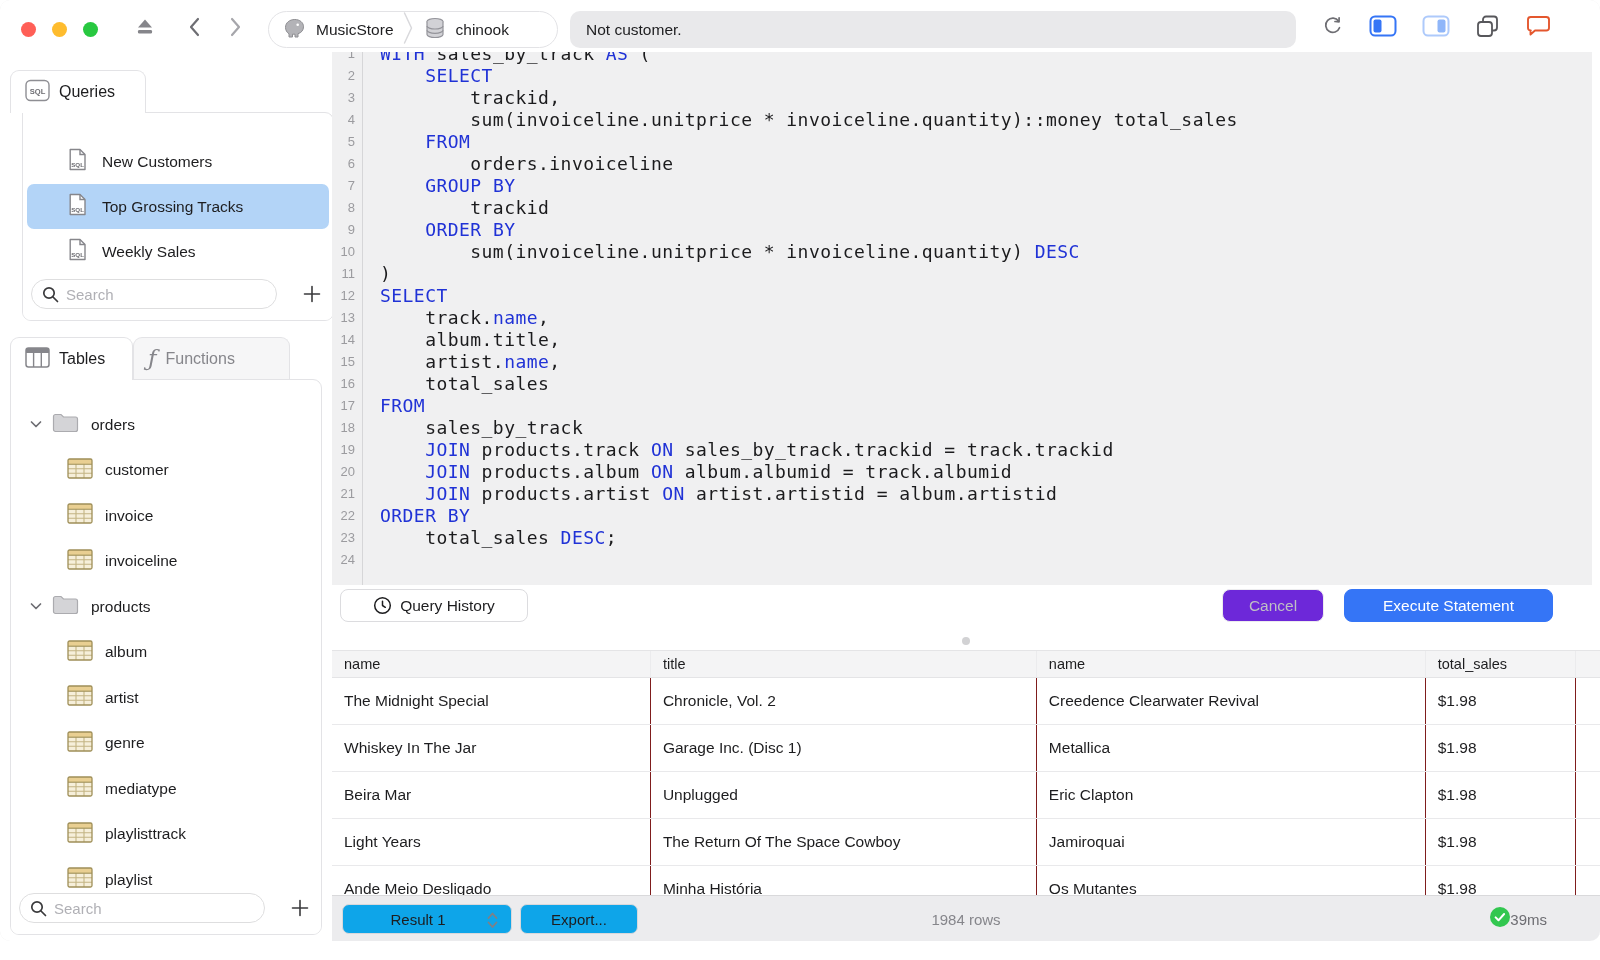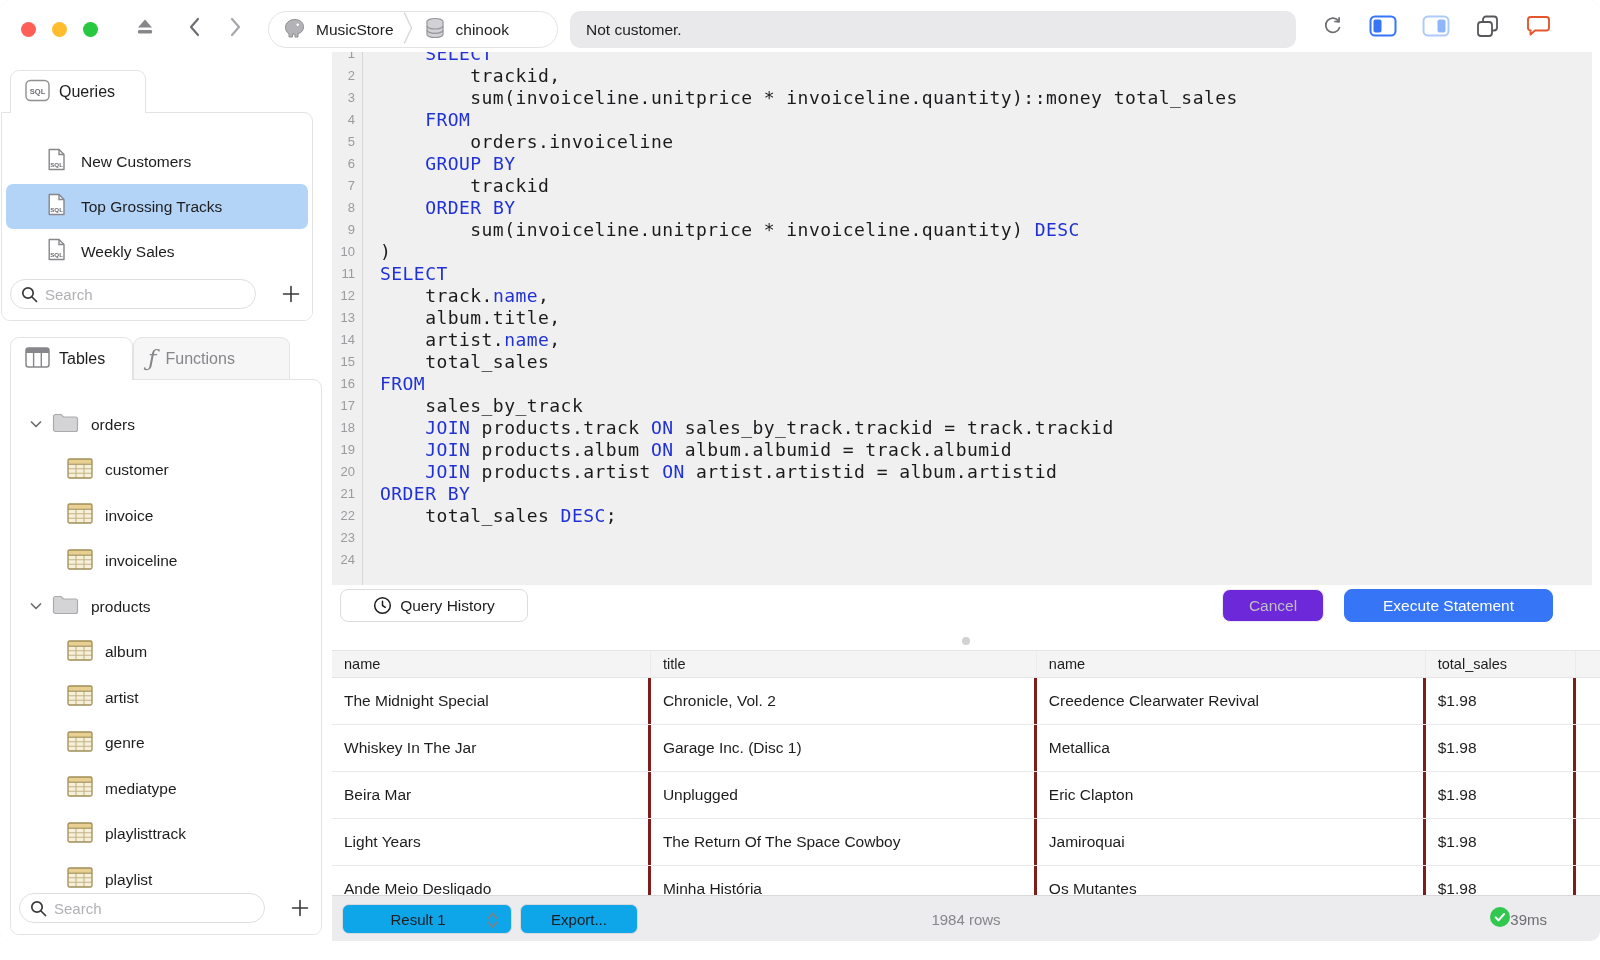--- a/index.html
+++ b/index.html
@@ -26,21 +26,21 @@
   .status-pill{position:absolute;left:570px;top:11px;width:726px;height:37px;background:#e9e9eb;border-radius:10px;display:flex;align-items:center;padding:0 16px;font-size:15.5px;color:var(--text);}
   .tb-right{position:absolute;right:48px;top:13px;height:26px;display:flex;align-items:center;gap:25px;}
 
   
   .sidebar{position:absolute;left:0;top:52px;width:332px;bottom:0;background:#fff;}
   .panel-tab{position:absolute;display:flex;align-items:center;gap:9px;padding:0 14px;background:#fff;border:1px solid var(--border);border-bottom:none;border-radius:9px 9px 0 0;font-size:16px;}
   .panel-tab .tab-label{white-space:nowrap;}
   .panel-body{position:absolute;background:#fff;border:1px solid var(--border);border-radius:0 9px 9px 9px;overflow:hidden;}
   
   .q-tab{left:10px;top:18px;width:136px;height:43px;z-index:3;}
-  .q-body{left:1px;top:60px;width:312px;height:209px;}
+  .q-body{left:22px;top:60px;width:312px;height:209px;}
   .q-list{padding-top:26px;}
   .q-item{display:flex;align-items:center;height:45px;margin:0 4px;border-radius:7px;padding-left:41px;gap:15px;}
   .q-item.selected{background:var(--selection);}
   .q-label{font-size:15.5px;}
   .search-row{position:absolute;left:0;right:0;bottom:0;height:44px;background:#fff;display:flex;align-items:center;gap:22px;padding:0 8px 8px 8px;}
   .search-box{position:relative;flex:1;height:30px;}
   .search-box input{width:100%;height:30px;border:1px solid #dededf;border-radius:15px;padding:0 10px 0 34px;font-size:15px;font-family:"Liberation Sans",sans-serif;color:var(--text);outline:none;background:#fff;}
   .search-box input::placeholder{color:#b0b0b5;}
   .search-box .mag{position:absolute;left:10px;top:5.5px;}
   .plus-btn{width:26px;height:26px;display:flex;align-items:center;justify-content:center;background:none;border:none;}
@@ -74,21 +74,21 @@
   .btn-qh{position:absolute;left:8px;top:537px;width:188px;height:33px;gap:8px;}
   .btn-cancel{position:absolute;left:890px;top:537px;width:102px;height:33px;background:#6d28d9;border-color:#ececee;color:#bfbfc4;}
   .btn-exec{position:absolute;left:1012px;top:537px;width:209px;height:33px;background:var(--accent);border-color:var(--accent);color:#fff;font-weight:500;}
 
   .drag-dot{position:absolute;left:630px;top:585px;width:8px;height:8px;border-radius:50%;background:#d2d2d4;border:none;}
 
   .results-header{position:absolute;left:0;right:0;top:598px;height:28px;background:#f4f4f5;border-top:1px solid #e4e4e6;border-bottom:1px solid #e4e4e6;display:flex;}
   .th{padding:0 12px;font-size:14.5px;line-height:26px;color:var(--text);border-right:1px solid #ebebed;overflow:hidden;white-space:nowrap;}
   .results-body{position:absolute;left:0;right:0;top:626px;bottom:46px;overflow:hidden;background:#fff;}
   .tr{height:47px;display:flex;border-bottom:1px solid #e9e9eb;background:#fff;}
-  .td{padding:0 12px;font-size:15.5px;line-height:46px;color:var(--text);border-right:3px solid #7f1d1d;overflow:hidden;white-space:nowrap;}
+  .td{padding:0 12px;font-size:15.5px;line-height:46px;color:var(--text);border-right:1px solid #7f1d1d;overflow:hidden;white-space:nowrap;}
   .c0{width:323px;} .c1{width:391px;} .c2{width:394px;} .c3{width:152px;} .cfill{flex:1;border-right:none;}
 
   .statusbar{position:absolute;left:0;right:0;bottom:0;height:46px;background:#ececee;border-top:1px solid #d9d9db;}
   .sb-btn{position:absolute;top:8px;height:30px;border-radius:7px;border:1px solid #d8d8db;background:#0ea5e9;display:flex;align-items:center;justify-content:center;font-size:15px;color:var(--text);}
   .sb-result{left:10px;width:170px;padding-right:18px;}
   .sb-result .chevs{position:absolute;right:11px;top:5px;}
   .sb-export{left:188px;width:118px;}
   .sb-count{position:absolute;left:0;right:0;top:0;height:46px;display:flex;align-items:center;justify-content:center;font-size:15px;color:#86868b;pointer-events:none;}
   .sb-right{position:absolute;right:53px;top:0;height:46px;display:flex;align-items:center;gap:0;}
   .sb-dur{font-size:15px;color:#6d6d72;}
@@ -439,20 +439,21 @@
             <div class="ln">19</div>
             <div class="ln">20</div>
             <div class="ln">21</div>
             <div class="ln">22</div>
             <div class="ln">23</div>
             <div class="ln">24</div>
           </div>
       </div>
       <div class="code">
         <div class="code-lines" id="code-lines">
+            <div class="cl"><span class="k">WITH</span><span class="p"> sales_by_track </span><span class="k">AS</span><span class="p"> (</span></div>
             <div class="cl"><span class="p">    </span><span class="k">SELECT</span></div>
             <div class="cl"><span class="p">        trackid,</span></div>
             <div class="cl"><span class="p">        sum(invoiceline.unitprice * invoiceline.quantity)::money total_sales</span></div>
             <div class="cl"><span class="p">    </span><span class="k">FROM</span></div>
             <div class="cl"><span class="p">        orders.invoiceline</span></div>
             <div class="cl"><span class="p">    </span><span class="k">GROUP BY</span></div>
             <div class="cl"><span class="p">        trackid</span></div>
             <div class="cl"><span class="p">    </span><span class="k">ORDER BY</span></div>
             <div class="cl"><span class="p">        sum(invoiceline.unitprice * invoiceline.quantity) </span><span class="k">DESC</span></div>
             <div class="cl"><span class="p">)</span></div>

